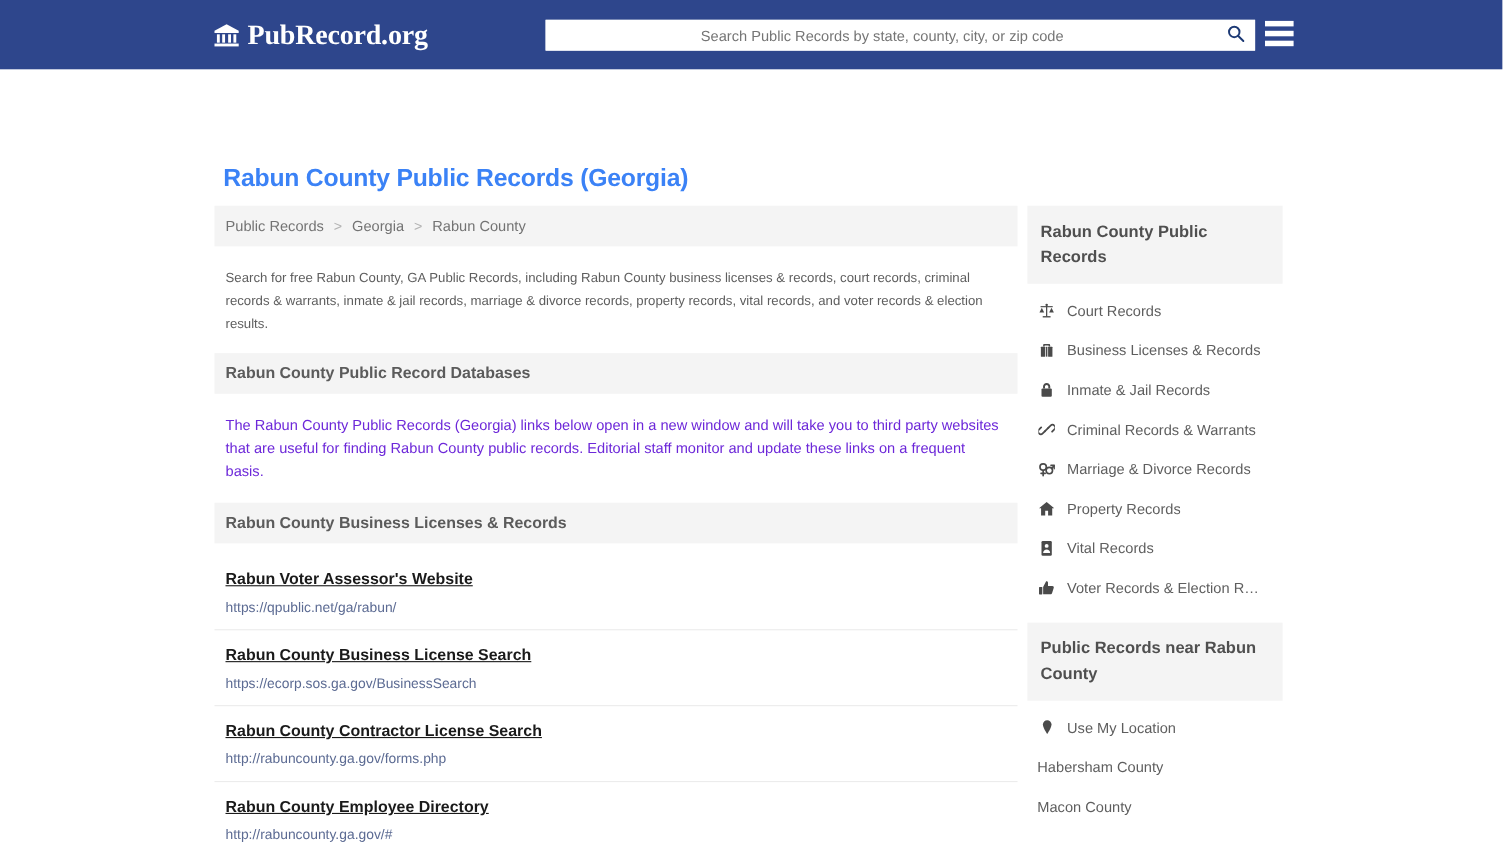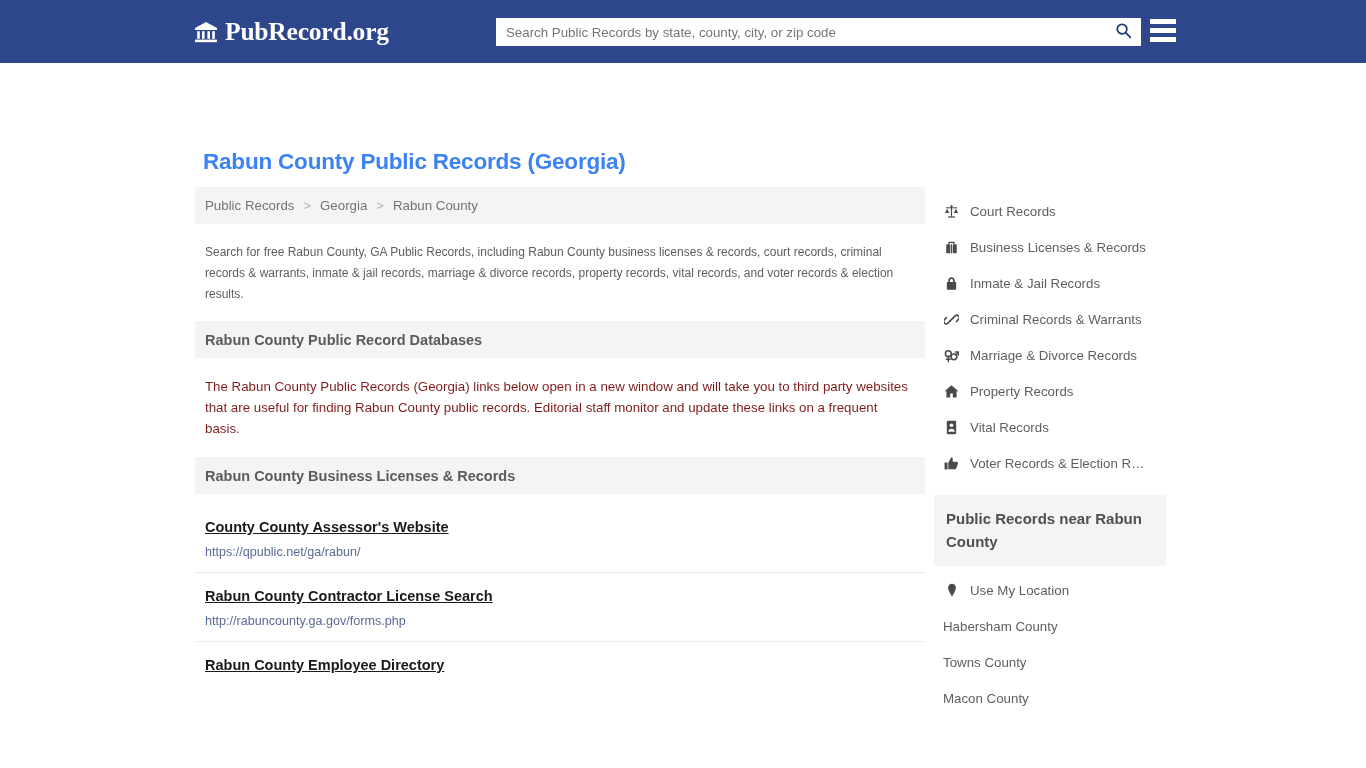--- a/index.html
+++ b/index.html
@@ -61,20 +61,21 @@
   .search-input {
     flex: 1 1 auto;
     height: 26px;
     border: none;
     outline: none;
     background: transparent;
     font-family: "Liberation Sans", sans-serif;
     font-size: 13.3px;
     color: #333;
     padding: 0 8px 0 9px;
+    text-align: center;
   }
   .search-input::placeholder { color: #757575; opacity: 1; }
   .search-btn {
     width: 34px;
     height: 26px;
     border: none;
     background: transparent;
     cursor: pointer;
     display: flex;
     align-items: center;
@@ -165,21 +166,21 @@
     font-weight: bold;
     color: #5b5b5b;
     white-space: nowrap;
     text-align: center;
   }
 
   .section-body {
     padding: 18px 10px 8px 10px;
     font-size: 13.3px;
     line-height: 21px;
-    color: #7f1d1d;
+    color: #6d28d9;
   }
 
   .link-list { margin-top: 10px; }
 
   .link-row {
     border-bottom: 1px solid #ececec;
     padding: 13px 10px 12px 10px;
   }
   .link-row:last-of-type { border-bottom: none; }
 
@@ -307,40 +308,46 @@
     <p class="intro-text">Search for free Rabun County, GA Public Records, including Rabun County business licenses &amp; records, court records, criminal records &amp; warrants, inmate &amp; jail records, marriage &amp; divorce records, property records, vital records, and voter records &amp; election results.</p>
 
     <h2 class="section-head">Rabun County Public Record Databases</h2>
     <p class="section-body">The Rabun County Public Records (Georgia) links below open in a new window and will take you to third party websites that are useful for finding Rabun County public records. Editorial staff monitor and update these links on a frequent basis.</p>
 
     <h2 class="section-head">Rabun County Business Licenses &amp; Records</h2>
 
     <div class="link-list">
 
       <div class="link-row">
-        <a class="link-title" href="#">County County Assessor's Website</a>
+        <a class="link-title" href="#">Rabun Voter Assessor's Website</a>
         <a class="link-url" href="#">https://qpublic.net/ga/rabun/</a>
       </div>
 
+      <div class="link-row">
+        <a class="link-title" href="#">Rabun County Business License Search</a>
+        <a class="link-url" href="#">https://ecorp.sos.ga.gov/BusinessSearch</a>
+      </div>
 
       <div class="link-row">
         <a class="link-title" href="#">Rabun County Contractor License Search</a>
         <a class="link-url" href="#">http://rabuncounty.ga.gov/forms.php</a>
       </div>
 
       <div class="link-row">
         <a class="link-title" href="#">Rabun County Employee Directory</a>
+        <a class="link-url" href="#">http://rabuncounty.ga.gov/#</a>
       </div>
 
     </div>
   </main>
 
   <aside class="sidebar">
 
     <section class="side-panel">
+      <h3 class="side-head">Rabun County Public Records</h3>
 
       <div class="side-list">
 
         <a class="side-item" href="#">
           <span class="side-icon">
             <svg viewBox="0 0 16 16" width="15" height="15" fill="currentColor" aria-hidden="true">
               <rect x="7.4" y="2.4" width="1.2" height="11.2"></rect>
               <rect x="4.2" y="13.2" width="7.6" height="1.3"></rect>
               <rect x="2.1" y="3.5" width="11.8" height="1.1"></rect>
               <path d="M3.3 5 L1 9.6 h4.6 Z"></path>
@@ -442,23 +449,20 @@
               <path d="M8 0.8C5.5 0.8 3.5 2.8 3.5 5.3c0 3.3 4.5 9.9 4.5 9.9s4.5-6.6 4.5-9.9C12.5 2.8 10.5.8 8 .8z"></path>
             </svg>
           </span>
           <span class="side-label">Use My Location</span>
         </a>
 
         <a class="side-item no-icon" href="#">
           <span class="side-label">Habersham County</span>
         </a>
 
-        <a class="side-item no-icon" href="#">
-          <span class="side-label">Towns County</span>
-        </a>
 
         <a class="side-item no-icon" href="#">
           <span class="side-label">Macon County</span>
         </a>
 
       </div>
     </section>
 
   </aside>
 </div>

